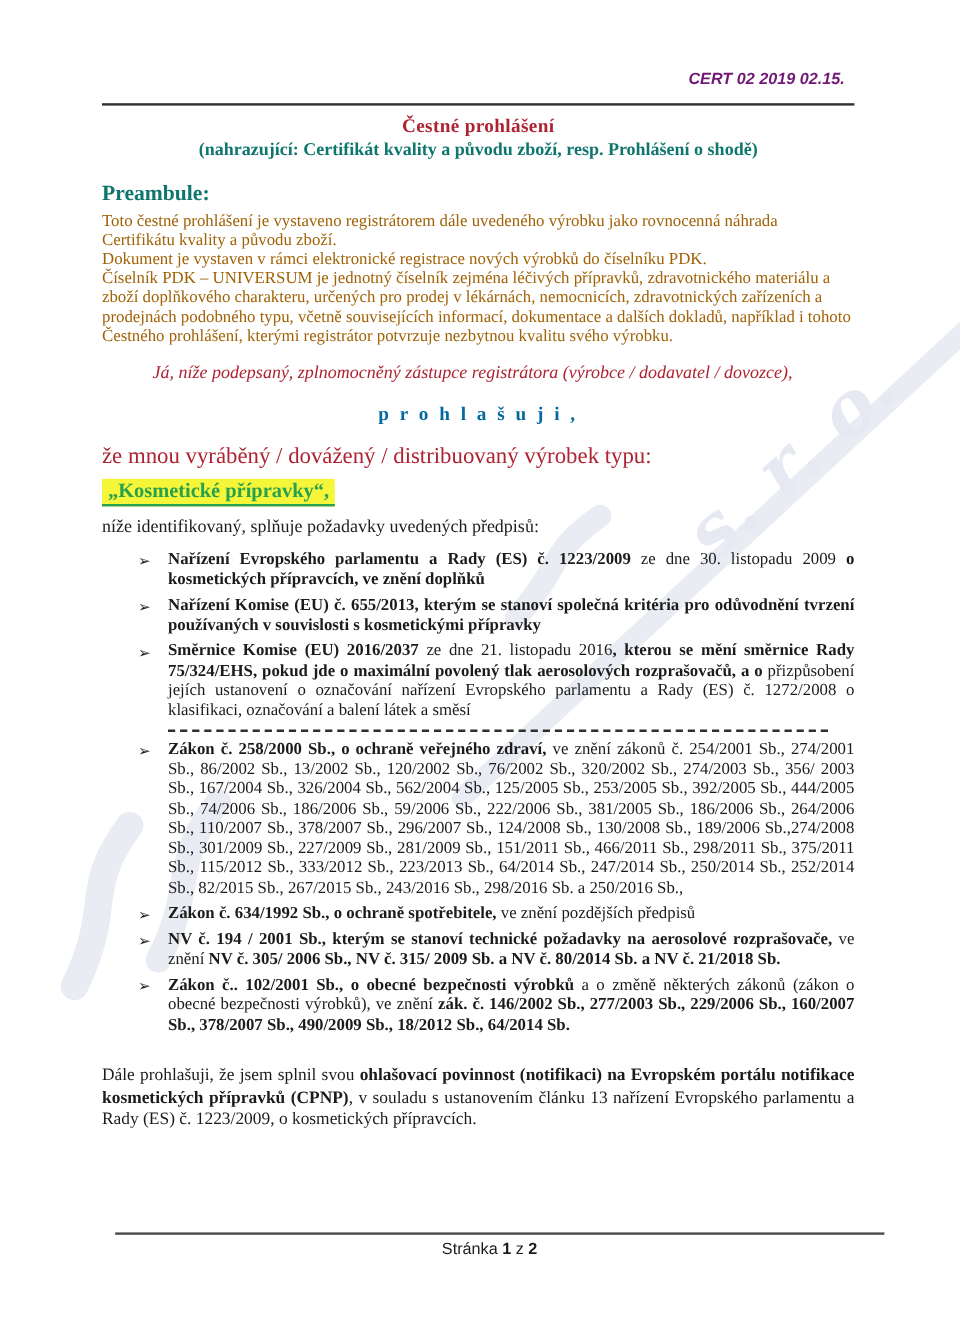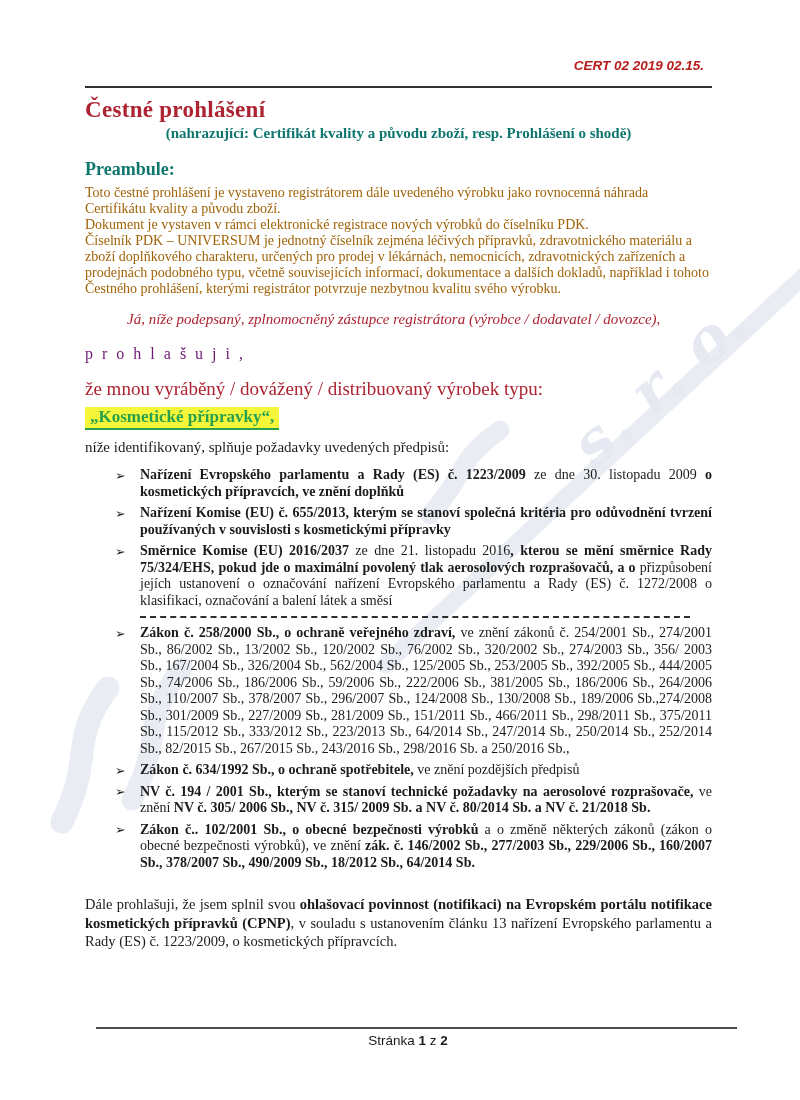--- a/index.html
+++ b/index.html
@@ -11,41 +11,41 @@
     color:#1b1b1b;
     overflow:hidden;
   }
   .watermark { position:absolute; left:0; top:0; z-index:0; pointer-events:none; }
   .content { position:relative; z-index:1; padding:58px 88px 0 85px; }
 
   .doc-ref {
     text-align:right; margin-right:8px;
     font-family:"Liberation Sans", sans-serif;
     font-style:italic; font-weight:bold;
-    font-size:13.5px; color:#b91c1c;
+    font-size:13.5px; color:#701a75;
   }
   .top-rule { margin-top:13px; border-top:2px solid #303030; }
 
   .title {
-    margin:9px 0 0; text-align:left;
-    color:#ad2331; font-weight:bold; font-size:23px; letter-spacing:0.3px;
+    margin:9px 0 0; text-align:center;
+    color:#ad2331; font-weight:bold; font-size:16px; letter-spacing:0.3px;
   }
   .subtitle {
     margin-top:2px; text-align:center;
     color:#0f766e; font-weight:bold; font-size:15px;
   }
 
   .preamble { margin-top:17px; }
   .preamble-heading { color:#0f766e; font-weight:bold; font-size:18px; margin-bottom:5px; }
   .preamble p { margin:0; color:#a16207; font-weight:normal; font-size:14px; line-height:16px; }
 
   .declarant { margin:14px 0 0; padding-left:42px; color:#ad2331; font-size:15px;font-style:italic; }
   .declare-verb {
-    margin-top:17px; 
-    color:#701a75; font-weight:normal; font-size:16px; letter-spacing:2.5px;
+    margin-top:17px; text-align:center;
+    color:#0369a1; font-weight:bold; font-size:16px; letter-spacing:2.5px;
   }
   .product-line { margin:15px 0 0; color:#ad2331; font-size:19px; }
   .product-type-wrap { margin-top:7px; }
   .product-type {
     display:inline-block;
     background:#f5f53a;
     color:#27a14e; font-weight:bold; font-size:17px;
     border-bottom:2.5px solid #27a14e;
     padding:0 5px 1px;
   }

